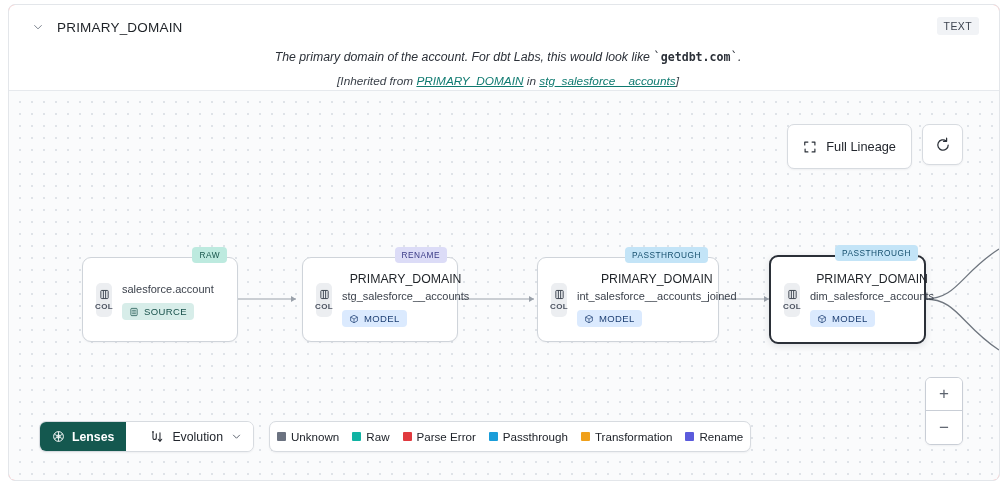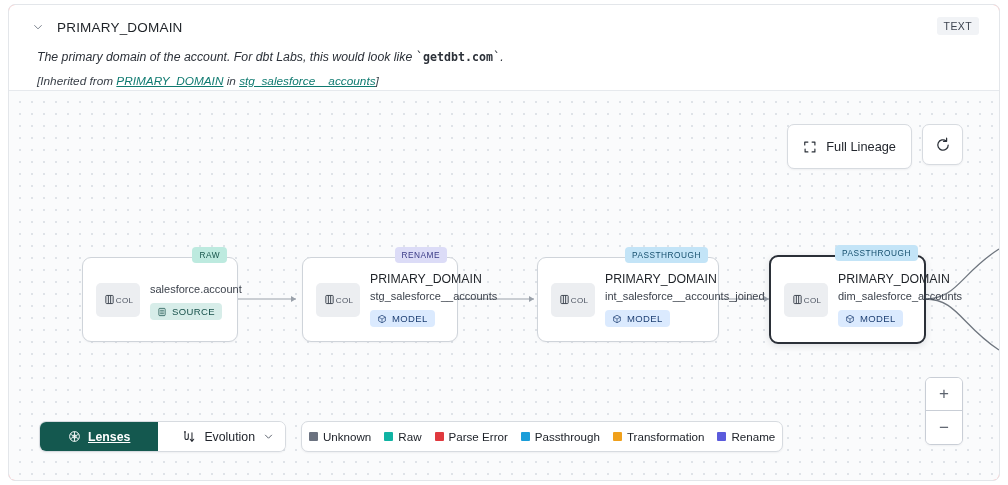--- a/index.html
+++ b/index.html
@@ -20,20 +20,21 @@
 
   
   .card {
     position: absolute;
     left: 8px; top: 4px;
     width: 992px; height: 477px;
     background: #fca5a5;
     border: 1px solid #e3e6ea;
     border-radius: 7px;
     overflow: hidden;
+    text-align: center;
   }
 
   
   .header {
     position: relative;
     height: 85px;
     background: #ffffff;
     padding: 0 20px;
   }
   .header-top {
@@ -163,27 +164,28 @@
     display: flex;
     align-items: center;
     padding-left: 13px;
     box-shadow: 0 1px 2px rgba(16,24,40,.04);
   }
   .node.selected {
     border: 2px solid #2b3038;
     box-shadow: 0 2px 7px rgba(16,24,40,.12);
   }
   .col-badge {
-    width: 44px; height: 34px;
+    width: 16px; height: 34px;
     background: #eceef1;
     border-radius: 5px;
-    display: flex; flex-direction: row;
+    display: flex; flex-direction: column;
     align-items: center; justify-content: center;
     flex: 0 0 auto;
     margin-right: 10px;
+    font-weight: bold;
   }
   .col-badge .cbl {
     font-size: 8px;
     color: #4b5260;
     letter-spacing: 0.3px;
     margin-top: 1px;
   }
   .node-body { display: flex; flex-direction: column; justify-content: center; }
   .node-title {
     font-size: 12.3px;
@@ -240,24 +242,23 @@
     overflow: hidden;
     border: 1px solid #d7dbe0;
     background: #fff;
     box-shadow: 0 1px 2px rgba(16,24,40,.05);
     height: 31px;
   }
   .lens-btn {
     background: #14584f;
     color: #ffffff;
     display: flex; align-items: center; gap: 7px;
-    padding: 0 28px;
+    padding: 0 12px;
     font-size: 12.3px;
     font-weight: bold;
-    text-decoration: underline;
   }
   .evo-btn {
     background: #ffffff;
     color: #22262d;
     display: flex; align-items: center; gap: 8px;
     padding: 0 11px 0 24px;
     font-size: 12.3px;
   }
   .legend {
     height: 31px;

